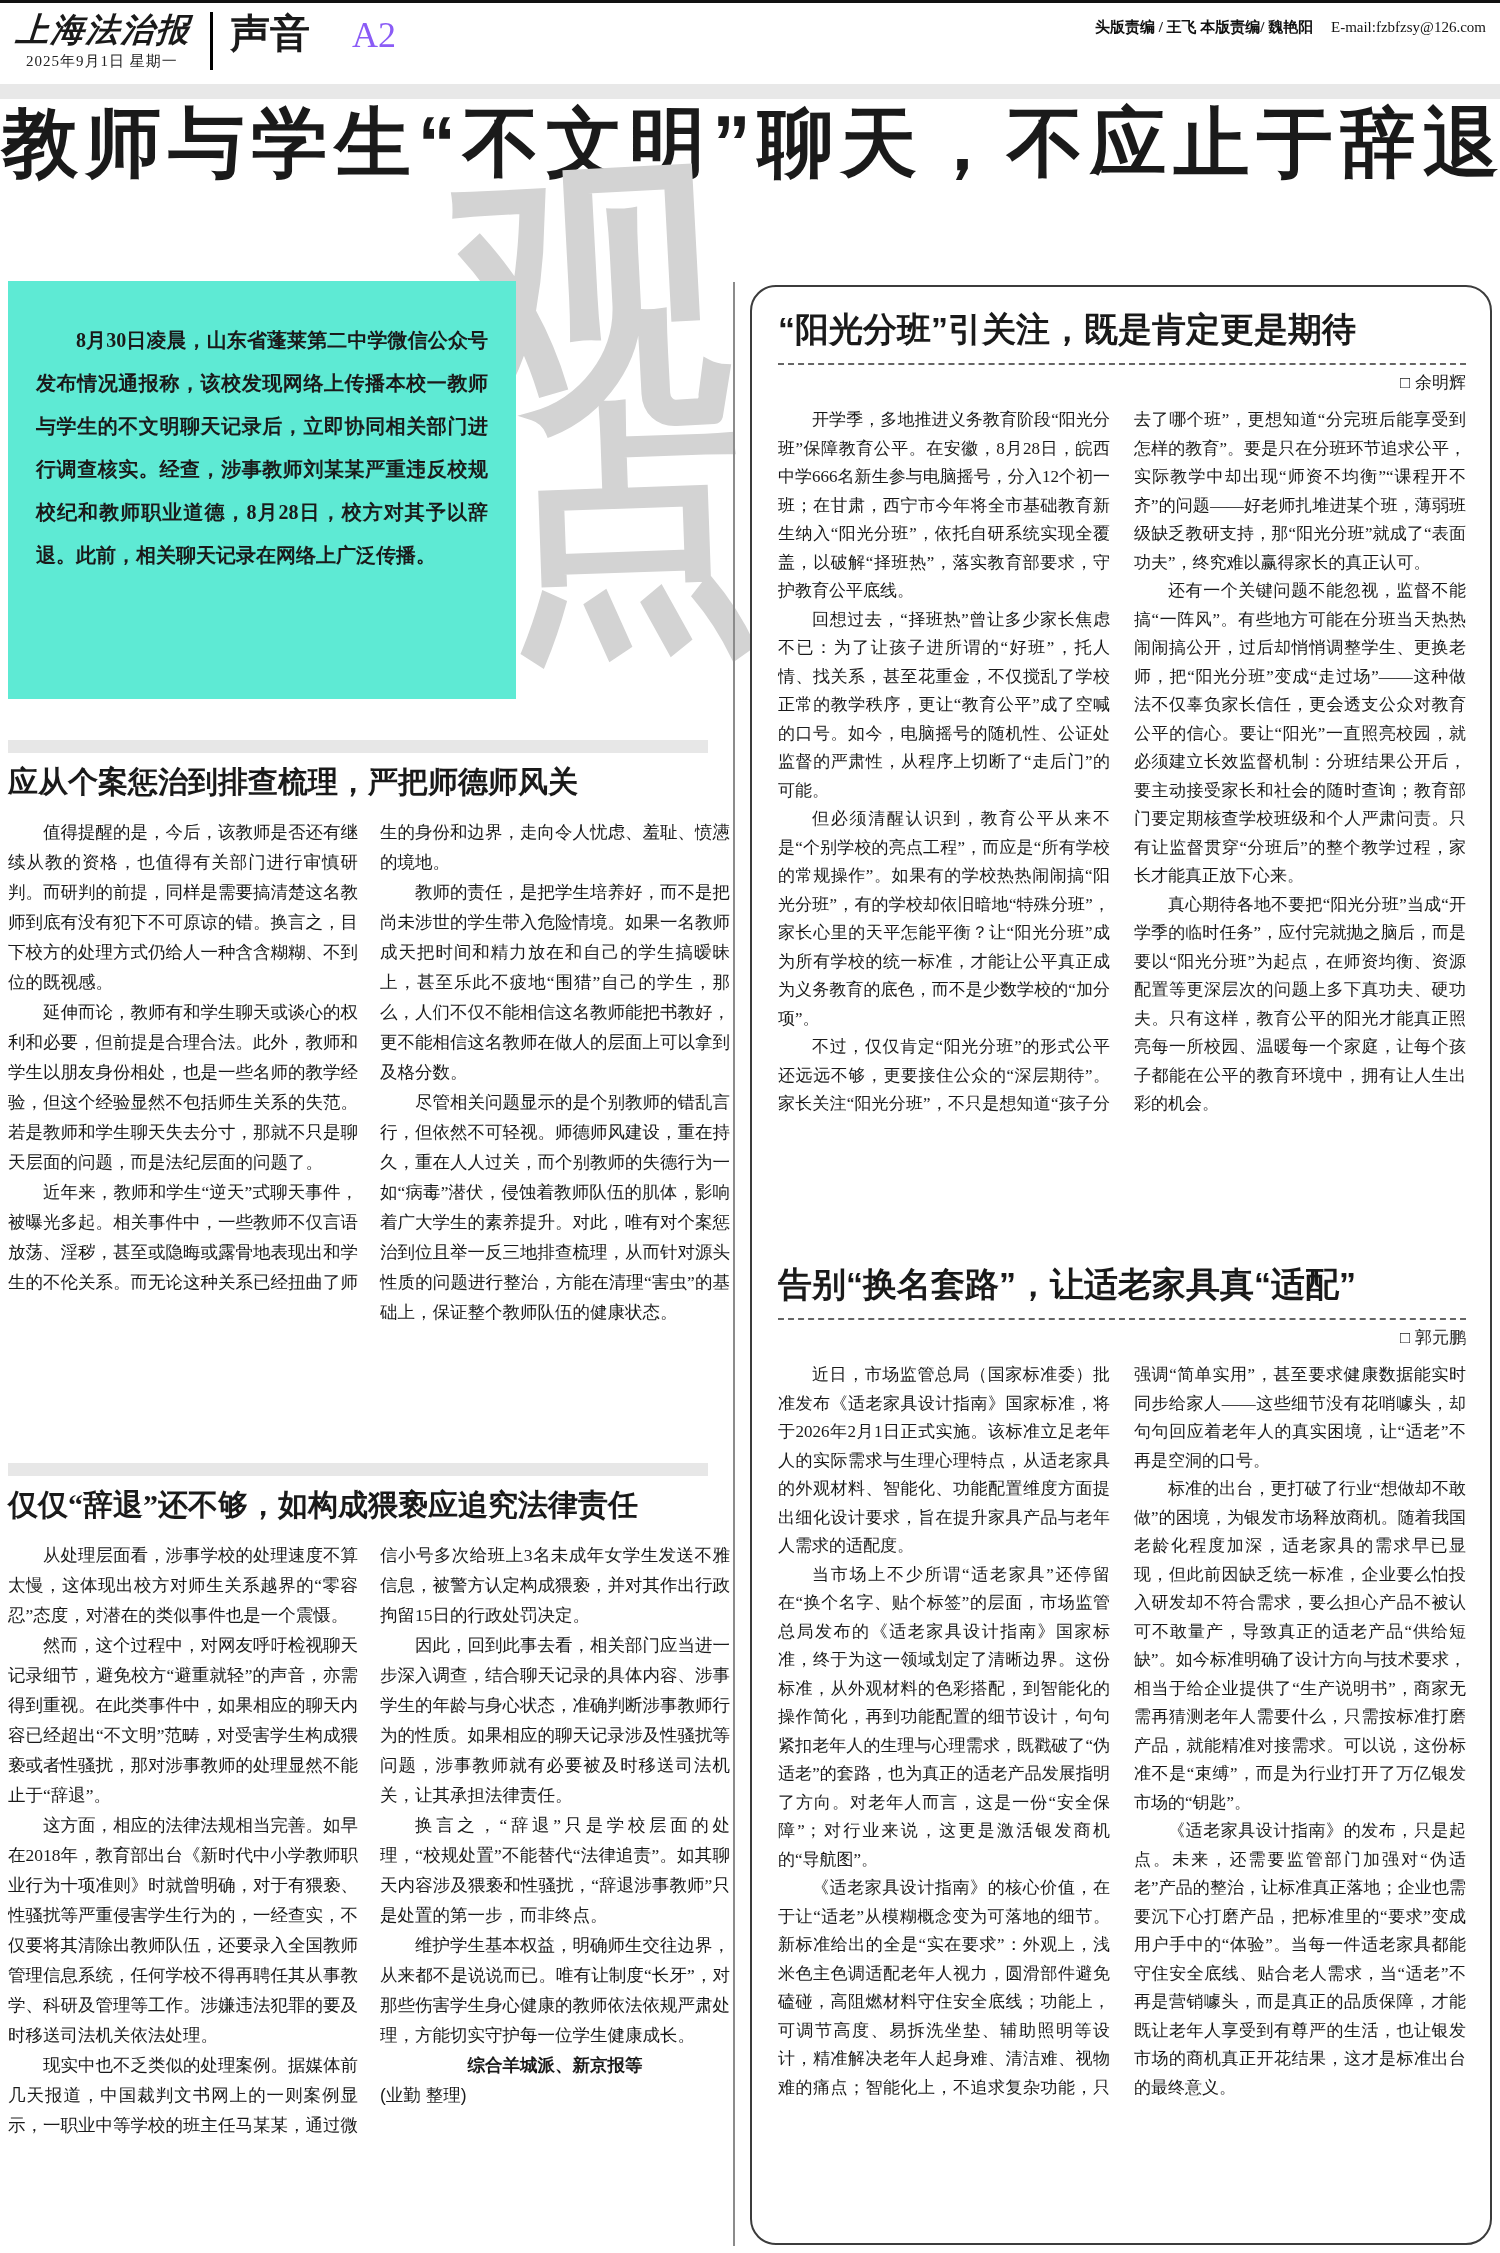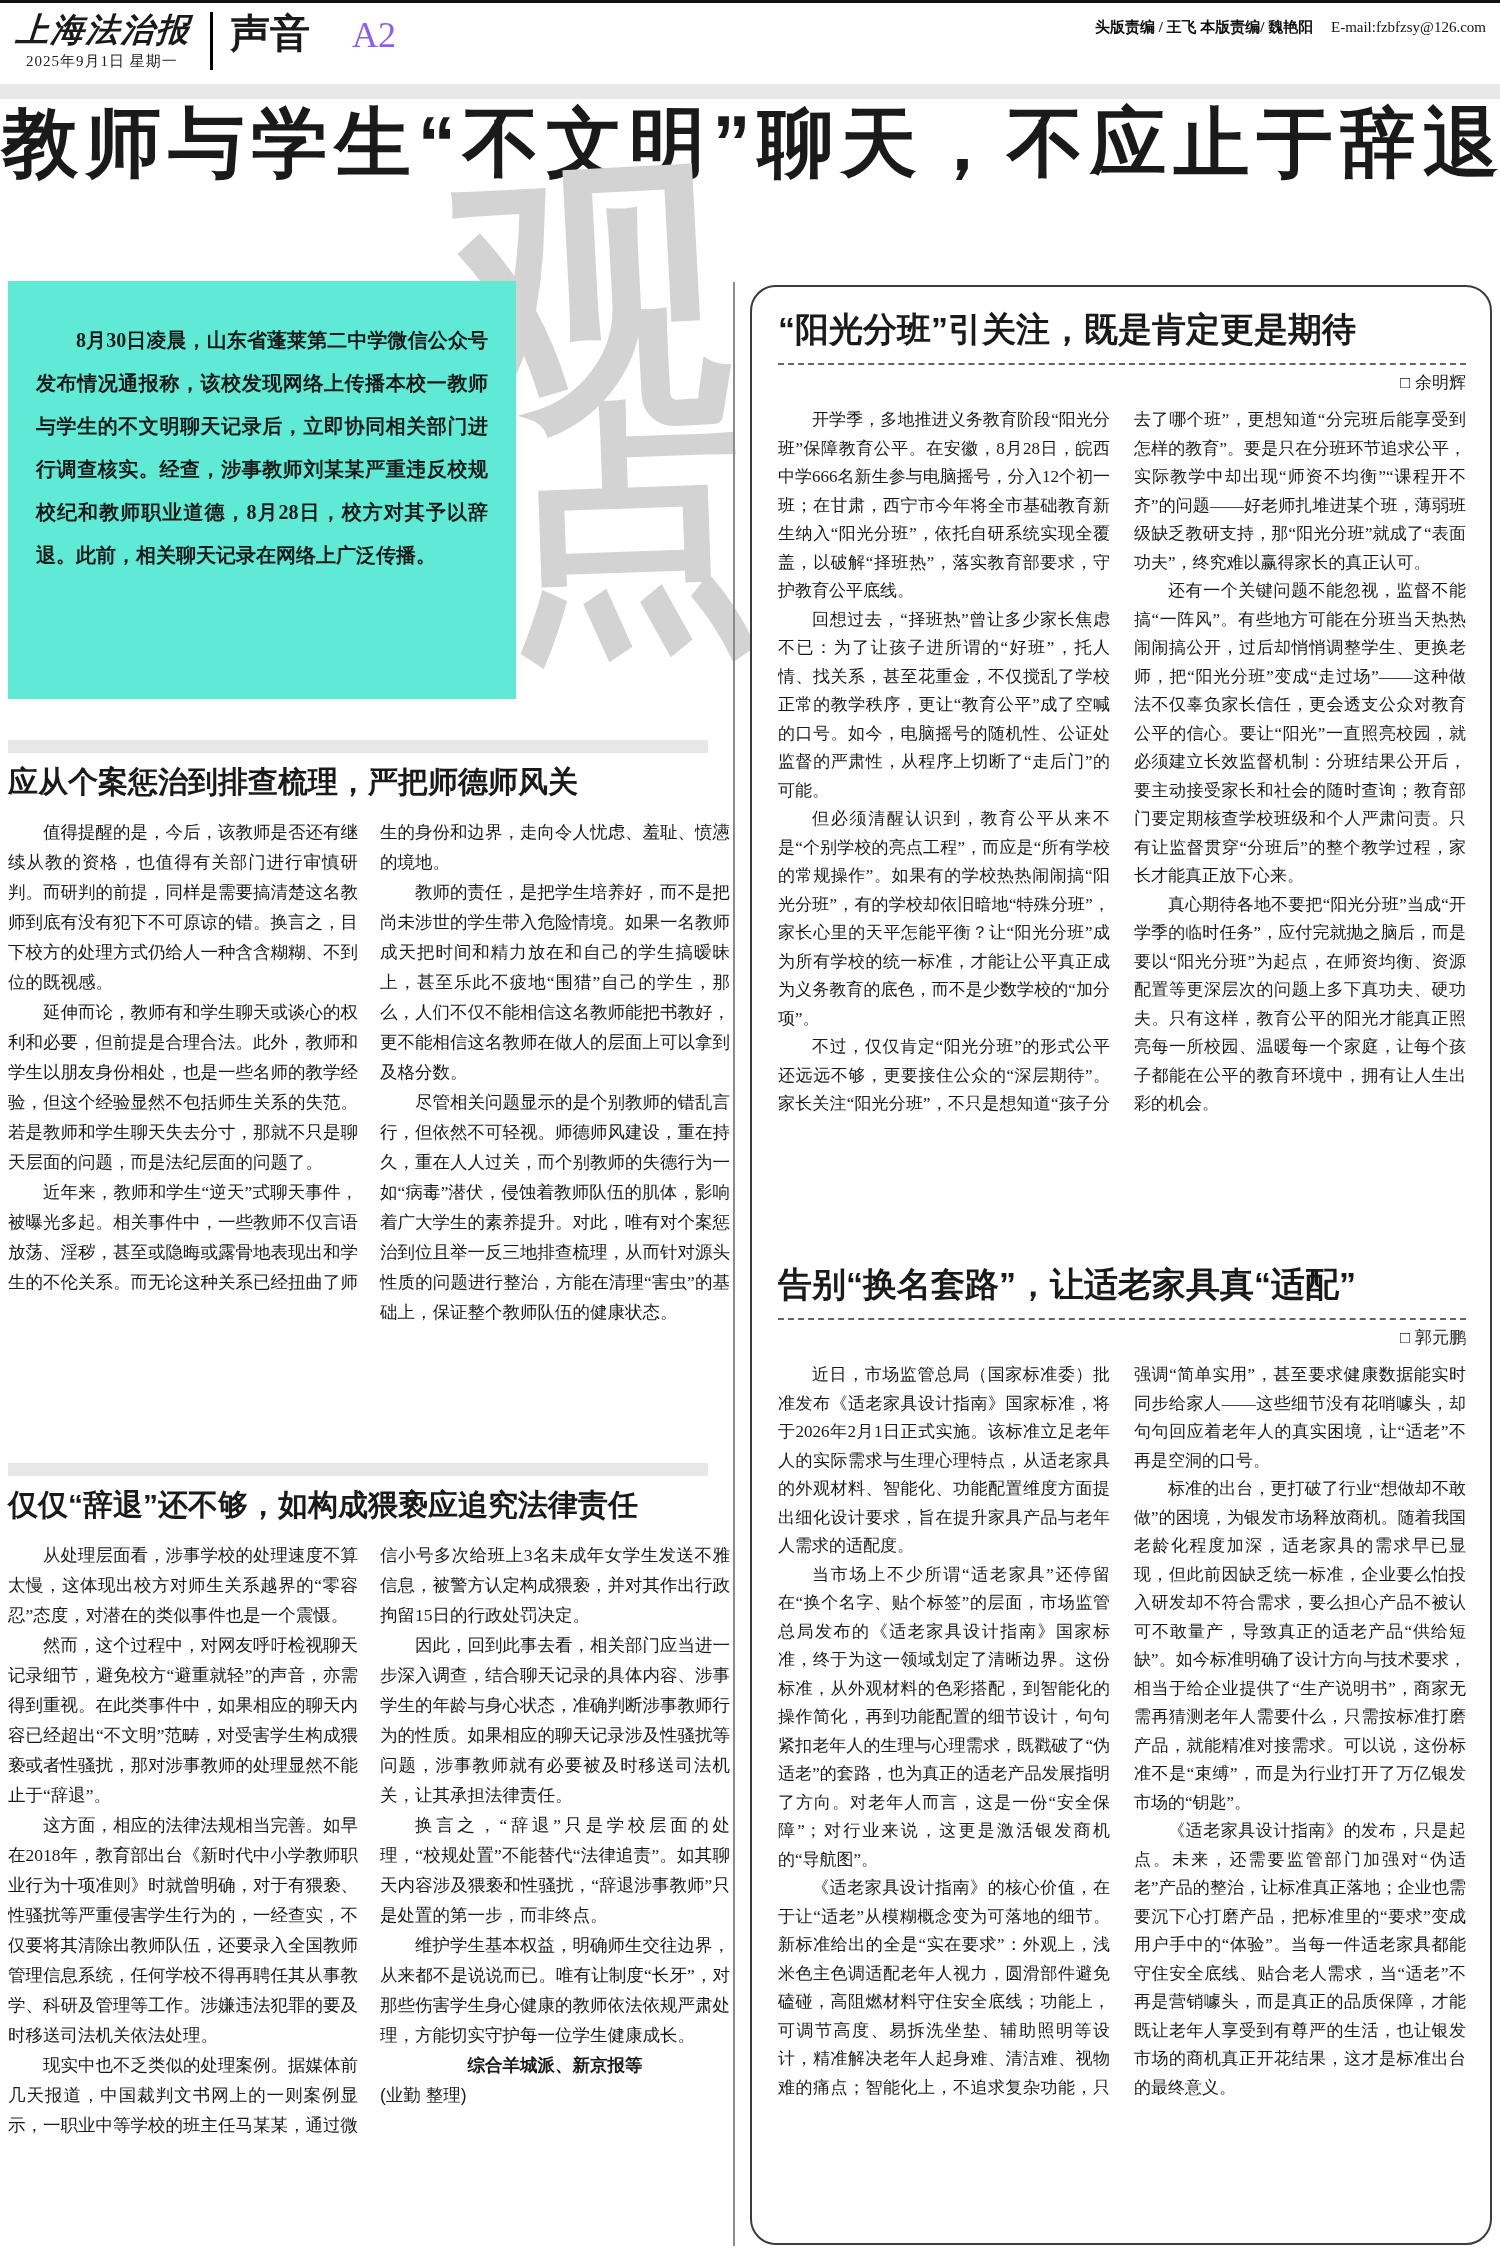--- a/index.html
+++ b/index.html
@@ -33,21 +33,21 @@
   
   .lead-box{left:8px;top:281px;width:452px;min-height:352px;background:#5eead4;z-index:1;
        padding:38px 28px 28px 28px;box-sizing:content-box;}
   .lead-text{font-size:20px;font-weight:700;line-height:43px;text-align:justify;text-indent:2em;margin:0;}
 
   
   .left-sec{left:8px;width:722px;z-index:1;}
   .sec1{top:740px;}
   .sec2{top:1463px;}
   .sec-bar{width:700px;height:13px;background:#e7e7e7;margin-bottom:9px;}
-  .sec-h2{margin:0 0 14px 0;font-size:30px;font-weight:800;font-family:Liberation Sans, sans-serif;
+  .sec-h2{margin:0 0 14px 0;font-size:30px;font-weight:800;font-family:Liberation Serif, serif;
        letter-spacing:0px;}
   .cols{column-count:2;column-gap:22px;font-size:17.5px;line-height:30px;text-align:justify;overflow:hidden;}
   .cols p{margin:0;text-indent:2em;}
   .cols-sec1{height:628px;}
   .cols-sec2{height:652px;}
   .source-line{font-weight:700;text-align:center;text-indent:0 !important;font-family:"Liberation Sans",sans-serif;}
   .compiler-line{font-weight:400;text-indent:0 !important;font-family:"Liberation Sans",sans-serif;}
 
   
   .half-divider{left:733px;top:282px;width:2px;height:1964px;background:#8b8b8b;}

